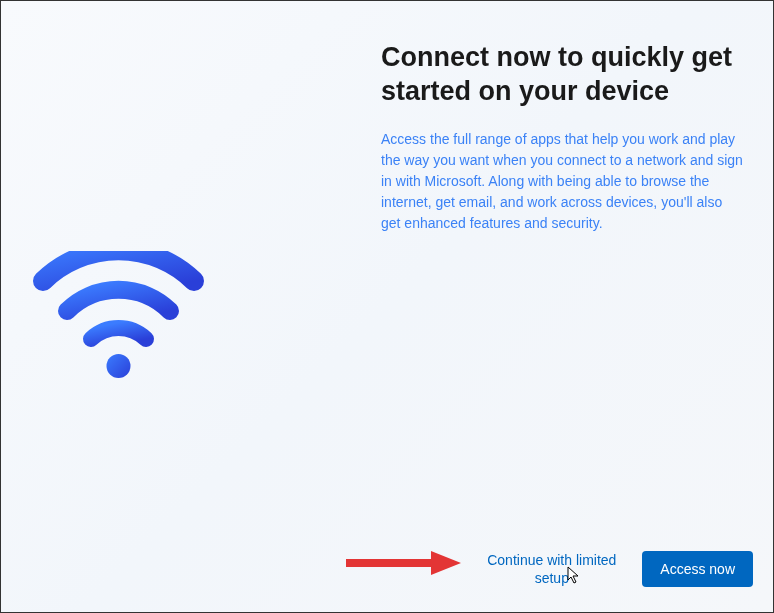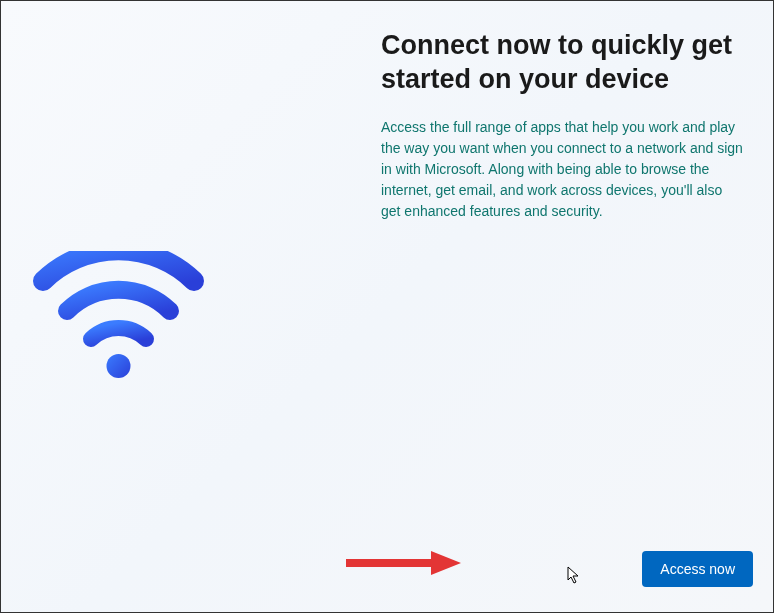--- a/index.html
+++ b/index.html
@@ -20,39 +20,39 @@
       display: flex;
       height: 100%;
       position: relative;
     }
     .left-pane {
       width: 370px;
       position: relative;
     }
     .right-pane {
       flex: 1;
-      padding: 28px 30px 0 10px;
+      padding: 40px 30px 0 10px;
     }
     .wifi-icon {
       position: absolute;
       left: 30px;
       top: 250px;
       width: 175px;
       height: 130px;
     }
     .title {
       font-size: 27px;
       font-weight: 600;
       color: #1a1a1a;
       line-height: 1.25;
       margin-bottom: 20px;
     }
     .description {
       font-size: 14px;
-      color: #0f766e;
+      color: #3b82f6;
       line-height: 1.5;
       max-width: 380px;
     }
     .footer {
       position: absolute;
       bottom: 25px;
       right: 20px;
       display: flex;
       align-items: center;
       gap: 18px;
@@ -117,20 +117,21 @@
       <circle cx="87.5" cy="115" r="12" fill="url(#wifiGrad)"></circle>
     </svg>
   </div>
 
   <div class="right-pane">
     <h1 class="title">Connect now to quickly get started on your device</h1>
     <p class="description">Access the full range of apps that help you work and play the way you want when you connect to a network and sign in with Microsoft. Along with being able to browse the internet, get email, and work across devices, you'll also get enhanced features and security.</p>
   </div>
 
   <div class="footer">
+    <a class="limited-link">Continue with limited setup</a>
     <button class="connect-btn">Access now</button>
   </div>
 
 
   <svg class="arrow" viewBox="0 0 120 30" xmlns="http://www.w3.org/2000/svg">
     <line x1="5" y1="15" x2="95" y2="15" stroke="#e33535" stroke-width="8"></line>
     <polygon points="90,3 120,15 90,27" fill="#e33535"></polygon>
   </svg>
 
   <svg class="cursor" viewBox="0 0 14 18" xmlns="http://www.w3.org/2000/svg">

